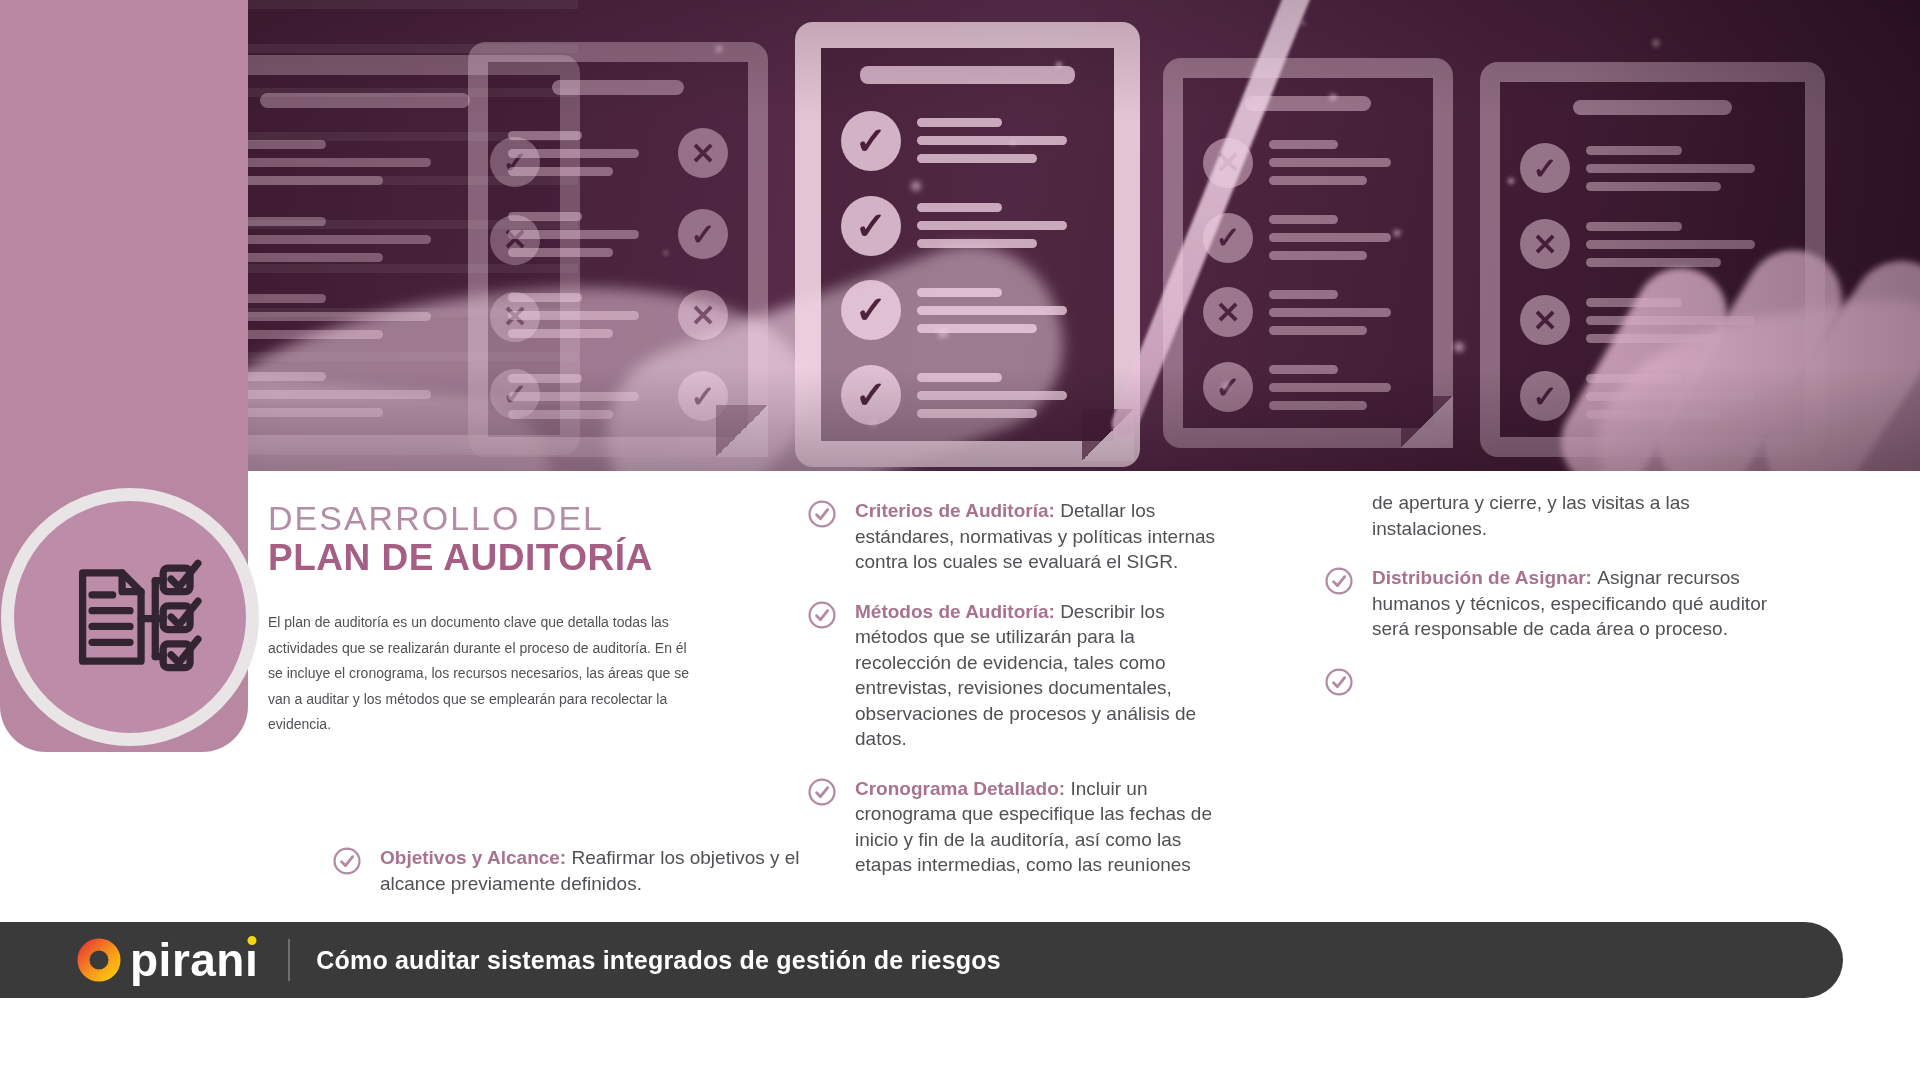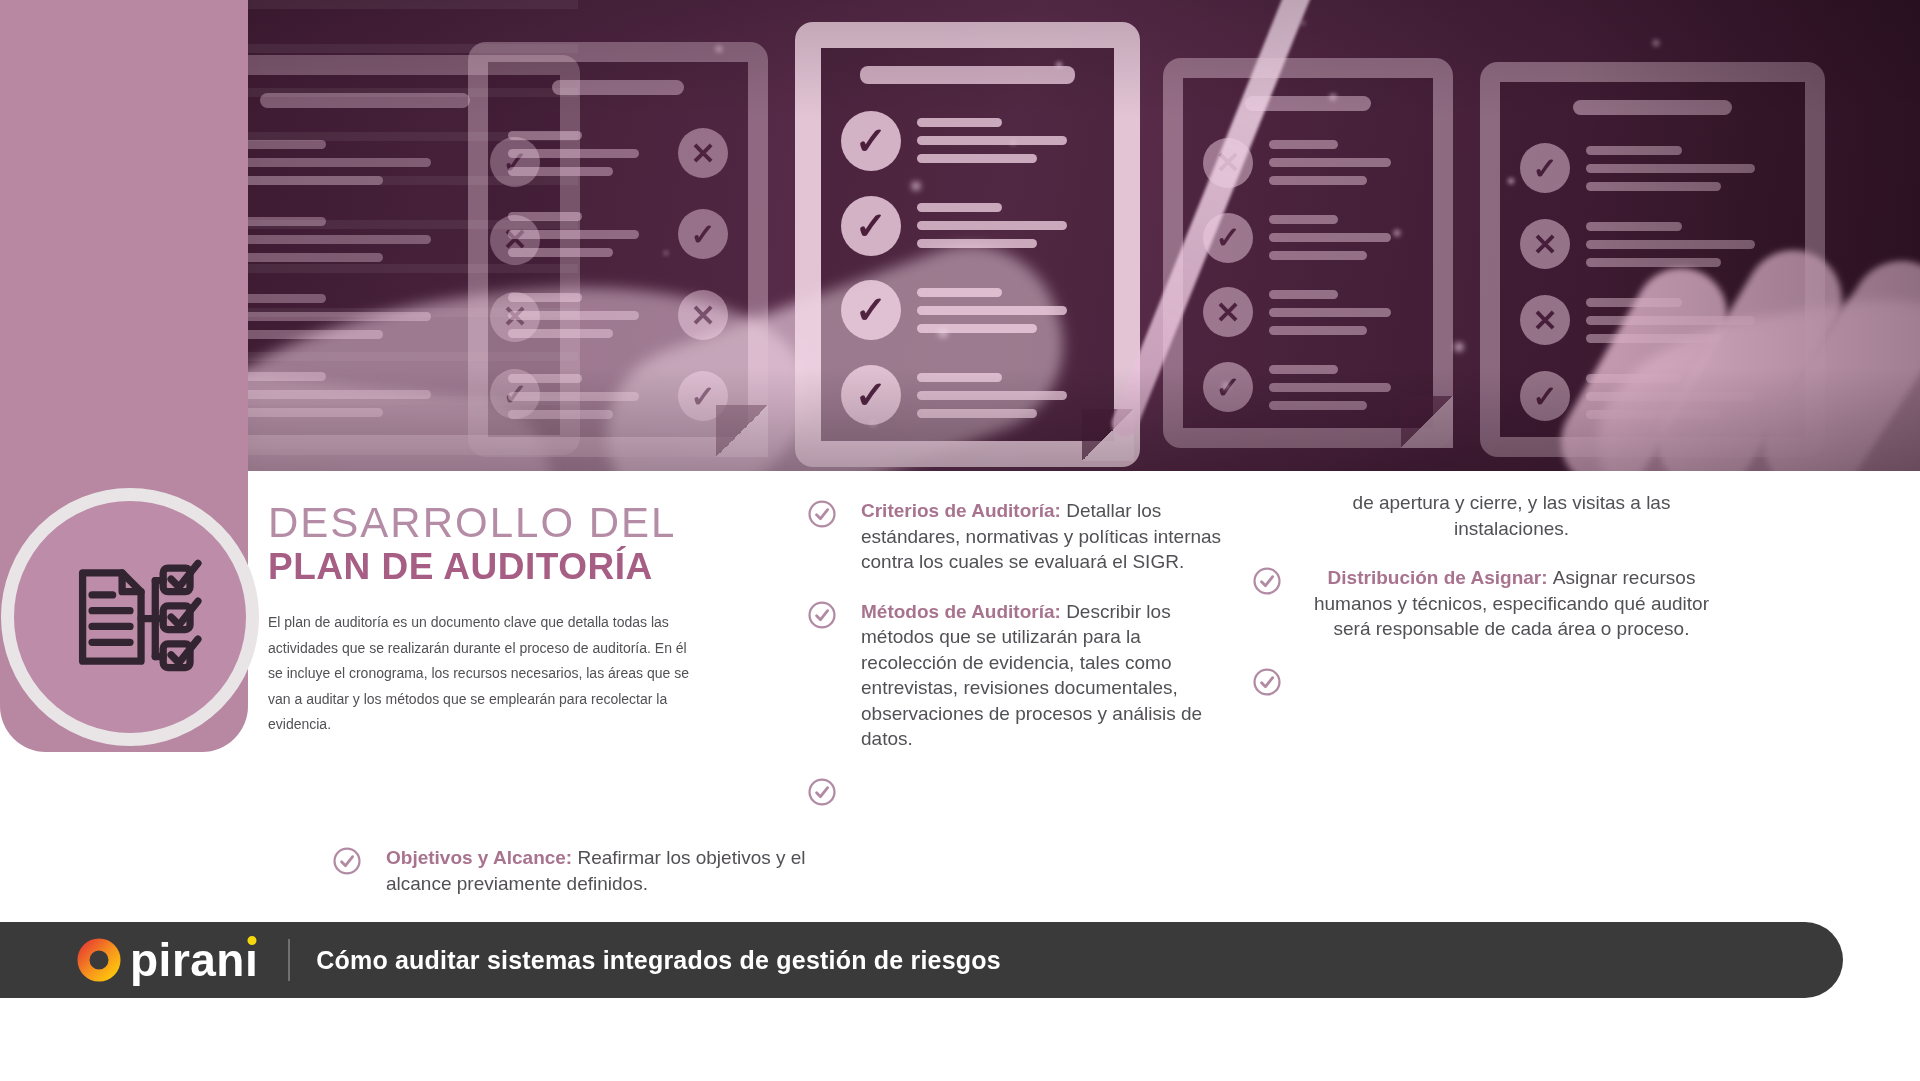--- a/index.html
+++ b/index.html
@@ -62,38 +62,38 @@
 
   
   #sidebar-strip{position:absolute;left:0;top:0;width:248px;height:752px;background:var(--strip);
     border-radius:0 0 46px 46px;}
   #icon-circle{position:absolute;left:1px;top:488px;width:258px;height:258px;border-radius:50%;
     background:var(--circle-fill);border:13px solid #e9e5e7;box-sizing:border-box;
     display:flex;align-items:center;justify-content:center;}
 
   
   #title-block{position:absolute;left:268px;top:500px;}
-  #title-line1{font-size:42px;letter-spacing:2px;color:var(--title-light);font-weight:400;line-height:1.1;}
+  #title-line1{font-size:34px;letter-spacing:2px;color:var(--title-light);font-weight:400;line-height:1.1;}
   #title-line2{font-size:37px;letter-spacing:.5px;color:var(--title-bold);font-weight:bold;line-height:1.15;}
   #intro{position:absolute;left:268px;top:596px;width:424px;font-size:14px;line-height:25.5px;
     color:var(--text);}
   #section-heading{position:absolute;left:268px;top:773px;width:395px;font-size:25px;font-weight:bold;
     color:var(--heading);line-height:1.18;}
 
-  .item{display:flex;gap:24px;margin-bottom:24px;}
+  .item{display:flex;gap:18px;margin-bottom:24px;}
   .badge{flex:0 0 30px;width:30px;height:30px;margin-top:1px;}
   .badge svg{width:30px;height:30px;}
   .badge circle{fill:none;stroke:var(--badge);stroke-width:2.4;}
   .badge path{fill:none;stroke:var(--badge);stroke-width:3;stroke-linecap:round;stroke-linejoin:round;}
   .item.continuation .badge{visibility:hidden;}
   .itext{margin:0;font-size:19px;line-height:25.5px;color:var(--text);}
   .itext b{color:var(--label);}
   #col1{position:absolute;left:332px;top:845px;width:490px;}
   #col2{position:absolute;left:807px;top:498px;width:420px;}
-  #col3{position:absolute;left:1252px;top:490px;width:465px;text-align:center;}
+  #col3{position:absolute;left:1324px;top:490px;width:465px;}
 
   
   #footer-bar{position:absolute;left:0;top:922px;width:1843px;height:76px;background:var(--footer-bg);
     border-radius:0 38px 38px 0;display:flex;align-items:center;padding-left:76px;box-sizing:border-box;}
   #logo{display:flex;align-items:center;}
   #logo-ring{width:46px;height:46px;margin-right:8px;}
   #brand-word{color:#fff;font-size:46px;font-weight:600;letter-spacing:.5px;line-height:1;
     display:flex;align-items:baseline;}
   #brand-last-i{position:relative;}
   #brand-last-i em{position:absolute;left:50%;top:-1px;transform:translateX(-50%);width:9px;height:9px;
@@ -353,20 +353,21 @@
             <circle cx="16" cy="16" r="13.3"></circle>
             <path d="M10.2 16.8l4.2 4.2 7.6-9.6"></path>
           </svg></span>
         <p class="itext"><b>Métodos de Auditoría: </b><span>Describir los métodos que se utilizarán para la recolección de evidencia, tales como entrevistas, revisiones documentales, observaciones de procesos y análisis de datos.</span></p>
       </div>
       <div class="item">
         <span class="badge"><svg viewBox="0 0 32 32">
             <circle cx="16" cy="16" r="13.3"></circle>
             <path d="M10.2 16.8l4.2 4.2 7.6-9.6"></path>
           </svg></span>
+        <p class="itext"><b>Cronograma Detallado: </b><span>Incluir un cronograma que especifique las fechas de inicio y fin de la auditoría, así como las etapas intermedias, como las reuniones</span></p>
       </div>
     </div>
   <div id="col3">
       <div class="item continuation">
         <span class="badge"><svg viewBox="0 0 32 32">
             <circle cx="16" cy="16" r="13.3"></circle>
             <path d="M10.2 16.8l4.2 4.2 7.6-9.6"></path>
           </svg></span>
         <p class="itext"><b></b><span>de apertura y cierre, y las visitas a las instalaciones.</span></p>
       </div>

